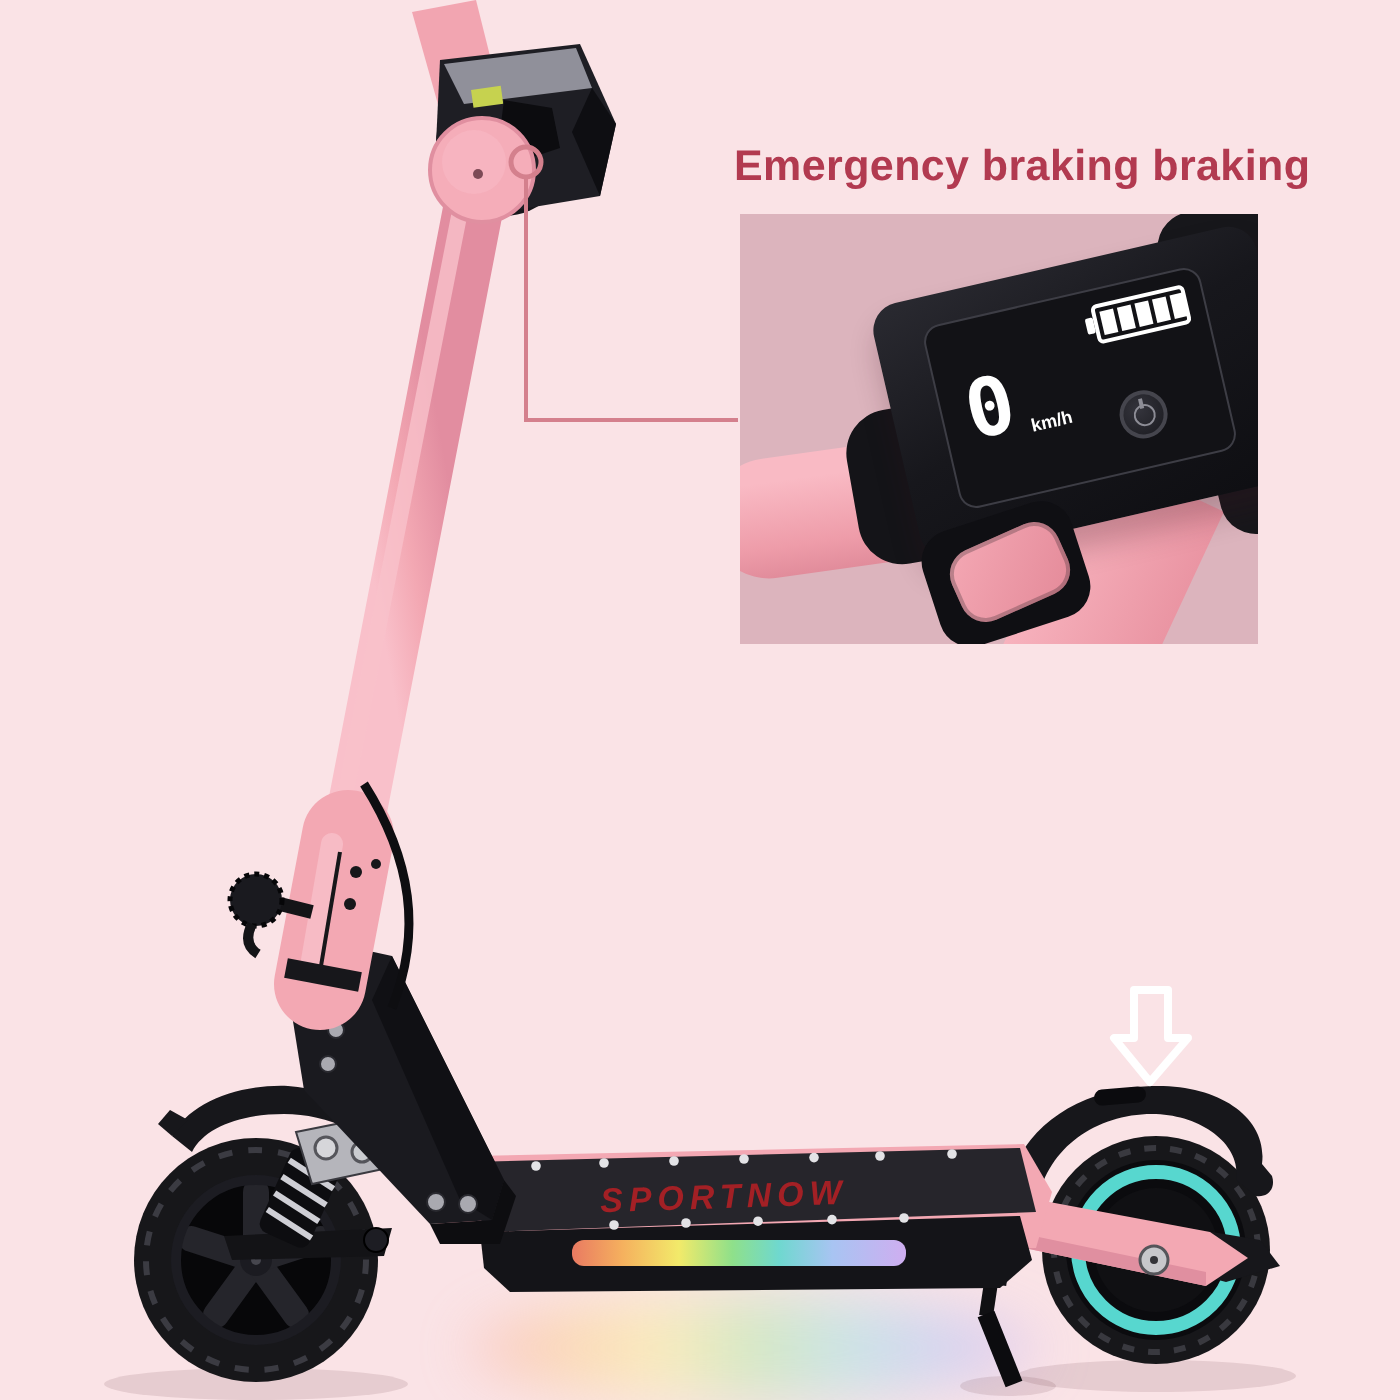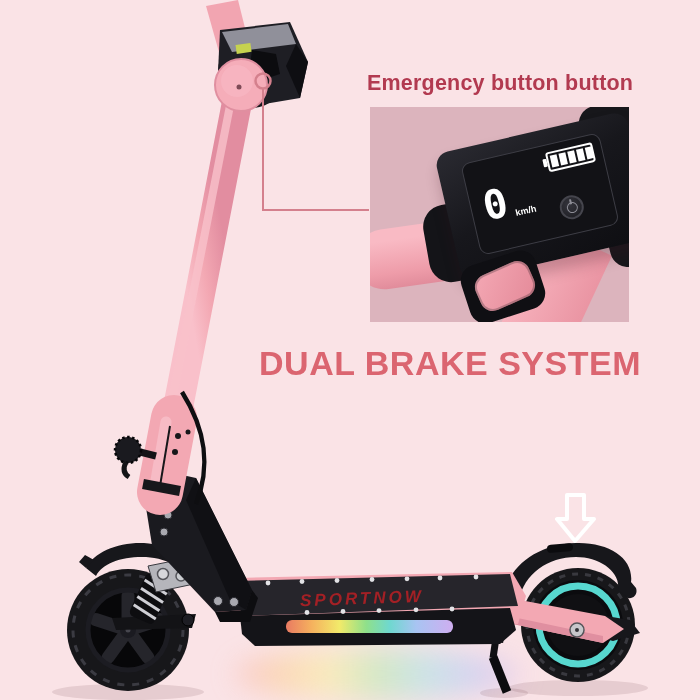--- a/index.html
+++ b/index.html
@@ -289,15 +289,14 @@
       <div class="speed">0</div>
       <div class="speed-unit">km/h</div>
       <div class="power-btn">
         <span class="power-glyph">
             <i></i>
           </span>
       </div>
     </div>
   </div>
 
-  <div class="label-emergency">Emergency button button</div>
-  <div class="label-title">DUAL BRAKE SYSTEM</div>
+  <div class="label-emergency">Emergency braking braking</div>
 </div>
 
 </body></html>

